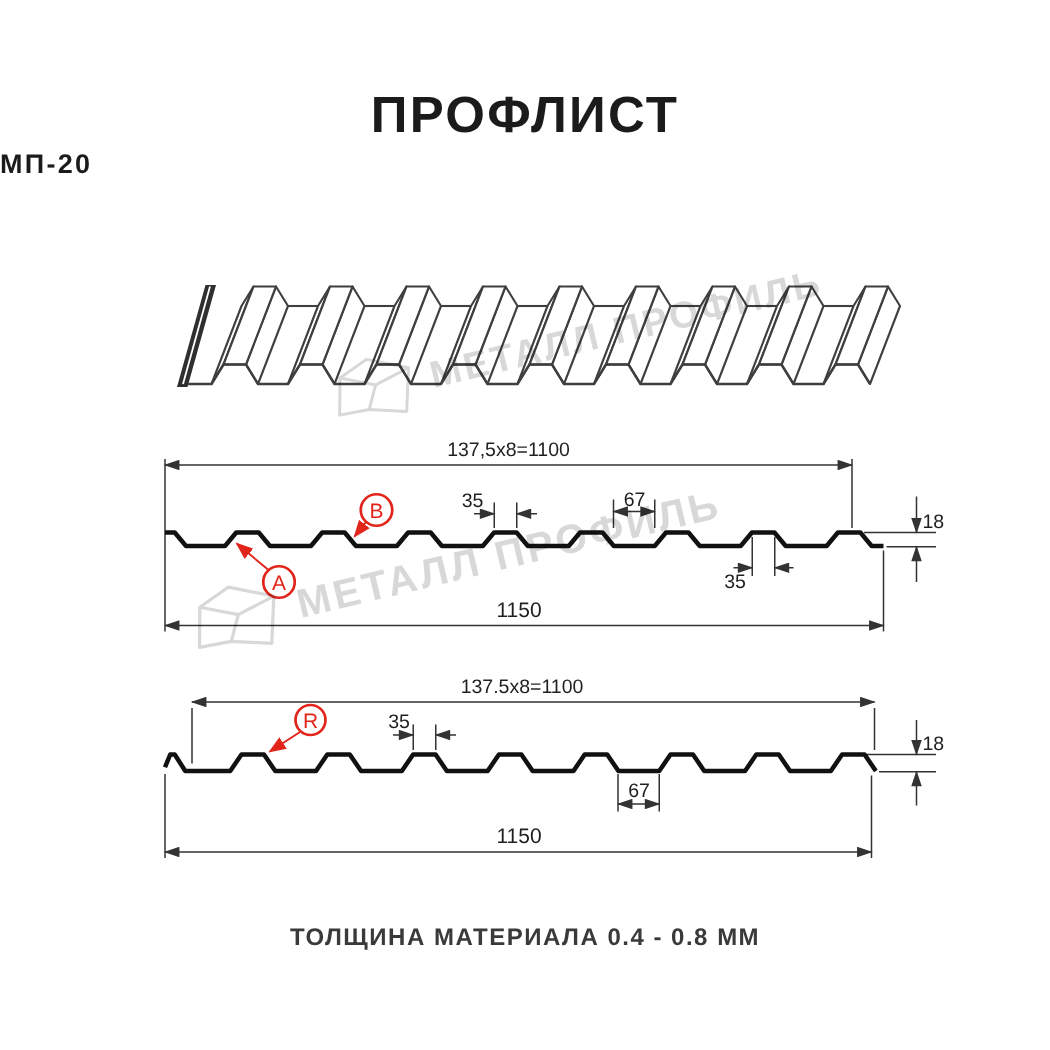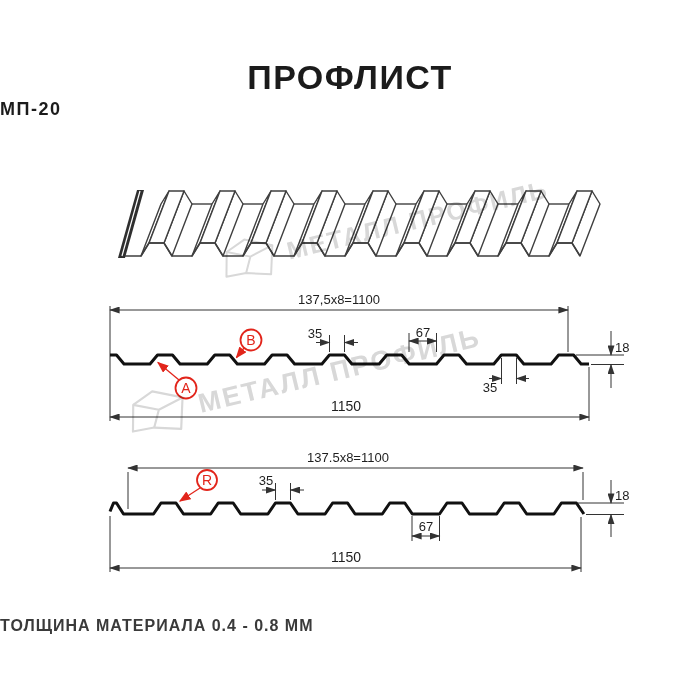--- a/index.html
+++ b/index.html
@@ -2,21 +2,21 @@
 <html><head>
 <meta charset="utf-8">
 <style>
   html,body{margin:0;padding:0;}
   .page{position:relative;width:700px;height:700px;background:#ffffff;overflow:hidden;
         font-family:"Liberation Sans", sans-serif;}
   .title{position:absolute;left:0;top:58px;width:700px;text-align:center;
          font-size:34px;font-weight:bold;letter-spacing:1.5px;color:#1b1b1b;}
   .subtitle{position:absolute;left:0;top:99px;width:700px;
          font-size:18px;font-weight:bold;letter-spacing:1.5px;color:#1b1b1b;}
-  .footer-note{position:absolute;left:0;top:617px;width:700px;
+  .footer-note{position:absolute;left:0;top:617px;width:700px;text-align:center;
          font-size:16px;font-weight:bold;letter-spacing:1px;color:#3a3a3a;}
   .wm{position:absolute;display:flex;align-items:center;gap:9px;color:#d8d8d8;
       transform-origin:left center;mix-blend-mode:multiply;z-index:5;pointer-events:none;}
   .wm .wm-text{font-size:25px;font-weight:bold;letter-spacing:2px;white-space:nowrap;}
   .wm1{left:220px;top:244px;transform:rotate(-13.5deg);}
   .wm2{left:126px;top:398px;transform:rotate(-13.5deg) scale(1.08);}
   svg text{font-family:"Liberation Sans", sans-serif;}
   .dim{font-size:13px;fill:#1f1f1f;}
   .dimbig{font-size:14px;fill:#1f1f1f;}
   .redletter{font-size:14px;fill:#e2251b;}

